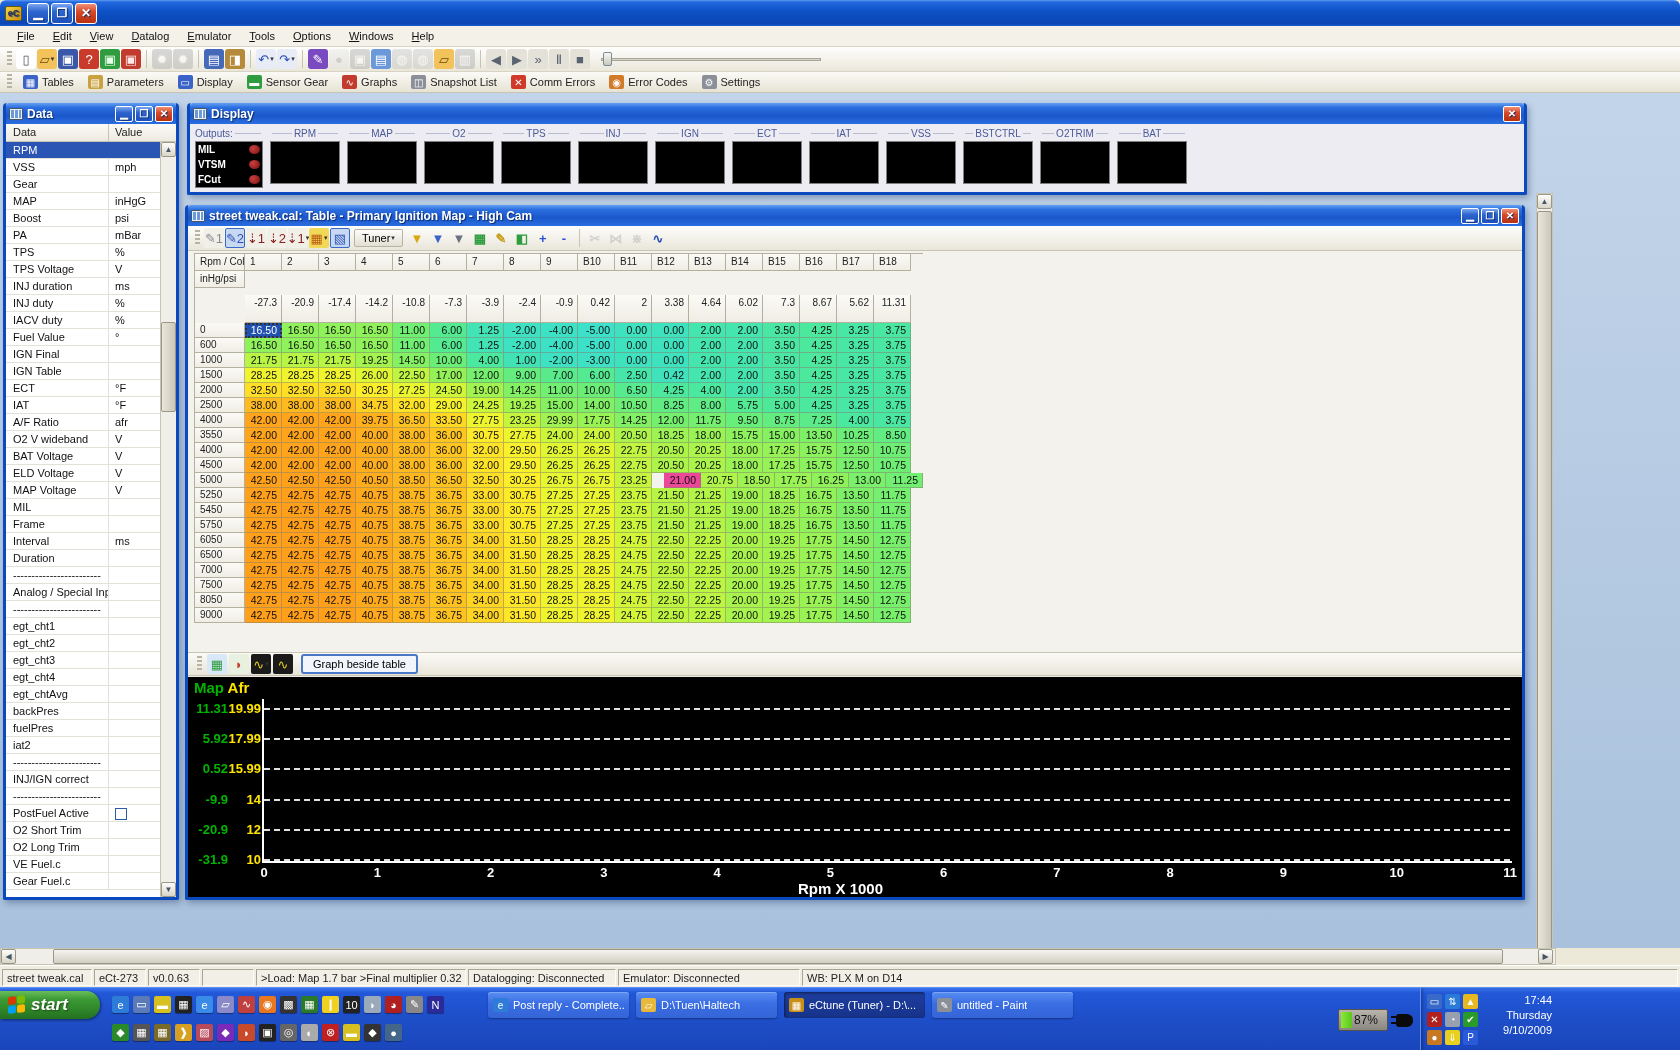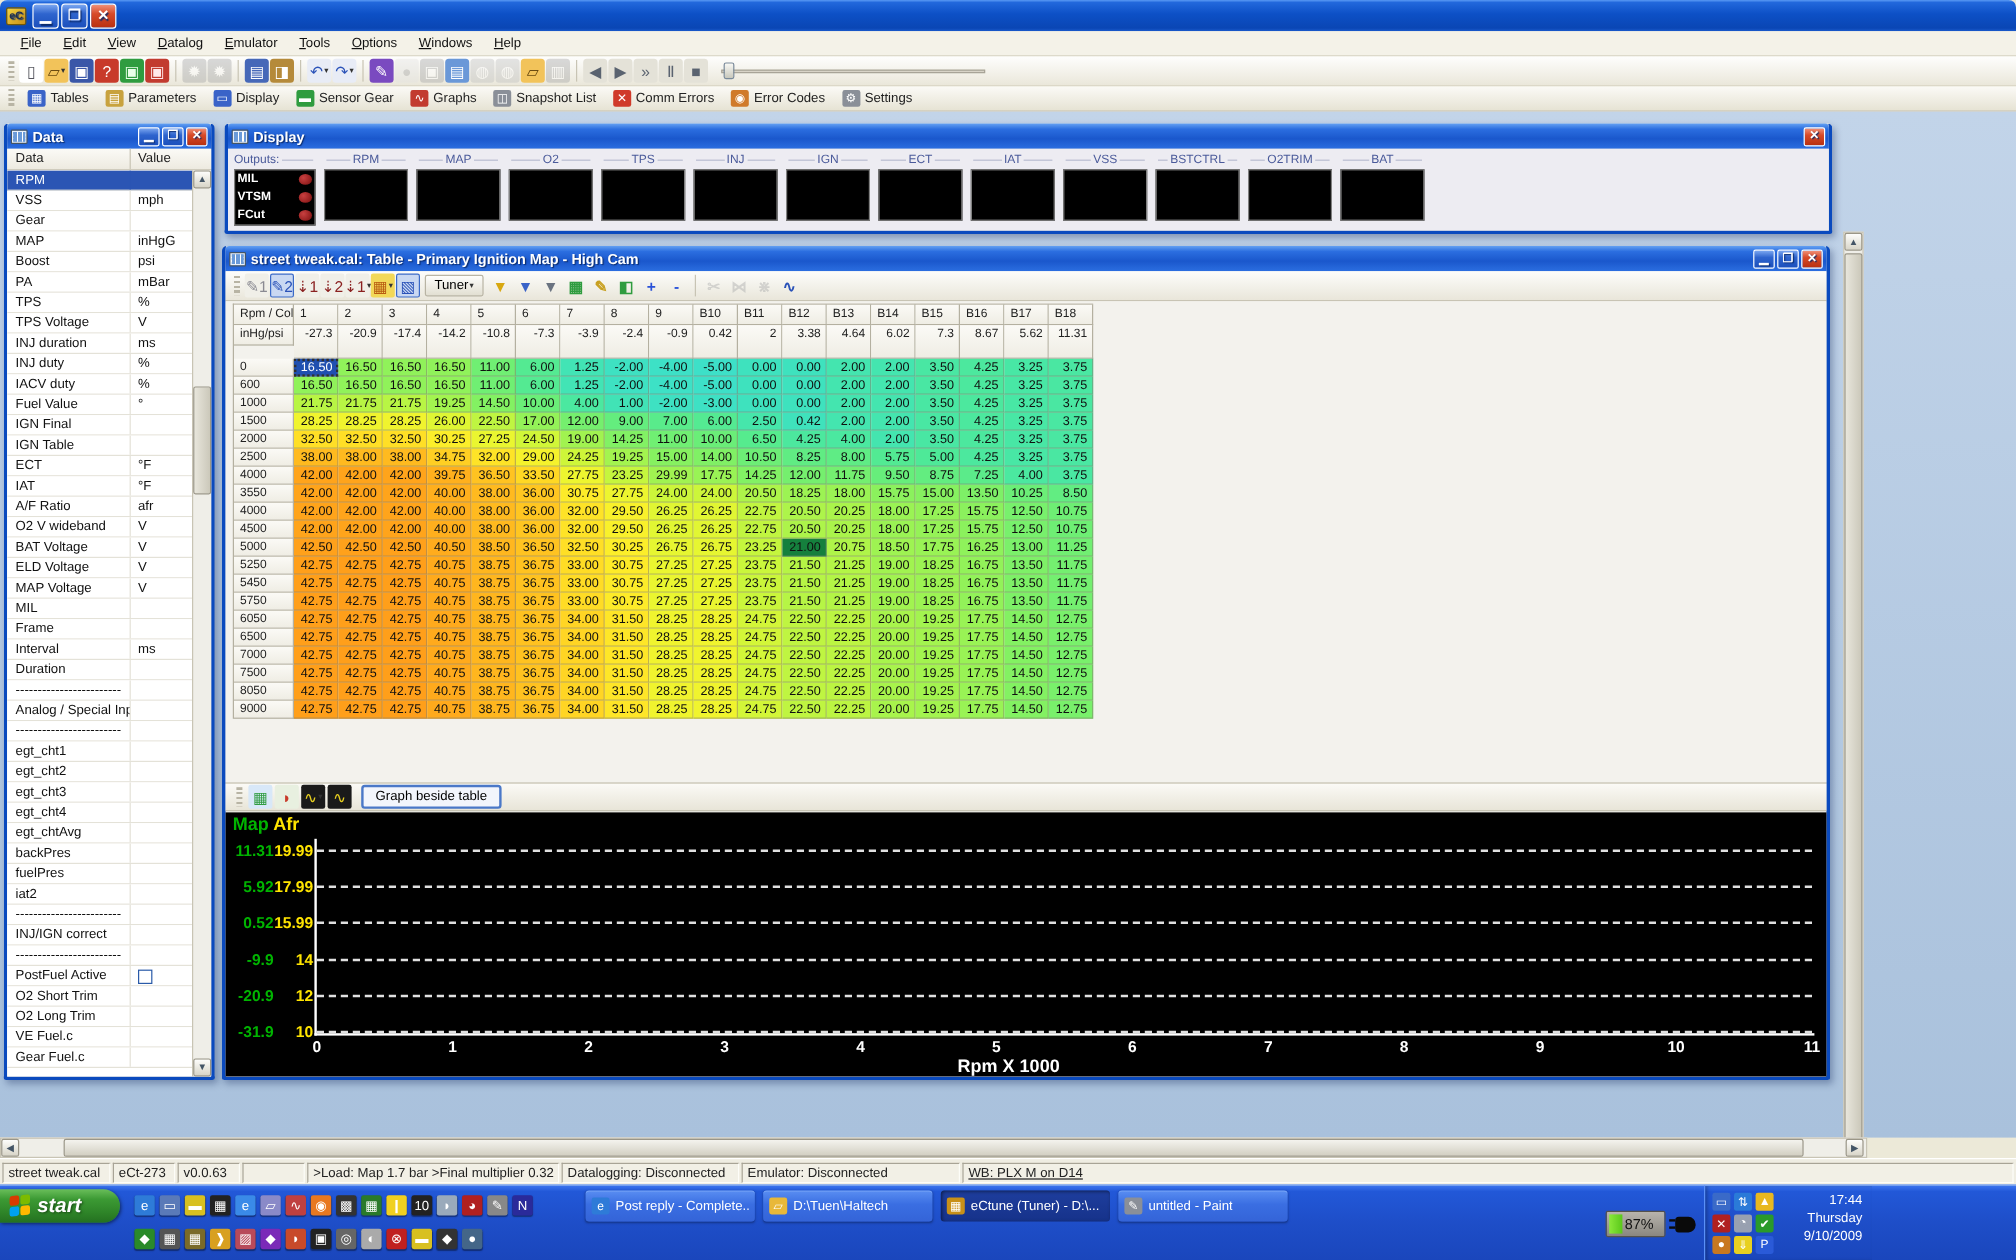--- a/index.html
+++ b/index.html
@@ -111,21 +111,21 @@
   .pressed { border:1px solid #3A6AC8; background:#C9D8F2; border-radius:2px; }
   .tunerbtn { display:flex; align-items:center; padding:2px 7px; margin:0 3px; border:1px solid #B8B4A4;
     border-radius:2px; background:linear-gradient(180deg,#FDFDFB,#E2DFD2); }
   .tbl-pane { position:absolute; left:0; right:0; top:46px; height:401px; background:#F3F2ED; overflow:hidden; }
   .trow, #tbl-head, #tbl-load { display:flex; }
   .tcell { flex:none; border-right:1px solid #B4B0A0; border-bottom:1px solid #B4B0A0;
     white-space:nowrap; overflow:hidden; }
   .tcell.corner, .tcell.rowl { width:50px; padding:2px 0 0 5px; background:linear-gradient(180deg,#FBFAF6,#EFEDE4); font-size:10px; color:#222; }
   .tcell.colh, .tcell.loadv { width:37px; background:linear-gradient(180deg,#FBFAF6,#EFEDE4); font-size:10px; color:#222; }
   .tcell.colh { padding:2px 0 0 5px; height:17px; }
-  .tcell.loadv { text-align:right; padding:2px 4px 0 0; height:28px; }
+  .tcell.loadv { text-align:right; padding:2px 4px 0 0; height:28px;margin-top:24px; }
   .tcell.corner { height:17px; }
   #tbl-head .rowl, #tbl-load .rowl { height:17px; }
   .trow .rowl { height:15px; font-size:10px; padding-top:1px; }
   .tcell.val { width:37px; height:15px; text-align:right; padding:1px 4px 0 0; font-size:10.5px; color:#101010;
     border-right:1px solid rgba(130,126,110,.5); border-bottom:1px solid rgba(130,126,110,.5); }
   .tcell.val.sel { background:#2050B0 !important; color:#fff; outline:2px dotted #303030; outline-offset:-2px; }
   .tbl-outer { border-left:1px solid #B4B0A0; border-top:1px solid #B4B0A0; display:inline-block; margin:2px 0 0 6px; }
 
   
   .gtoolbar { position:absolute; left:0; right:0; top:447px; height:24px;
@@ -1000,21 +1000,21 @@
               <div class="tcell val" style="background: rgb(255, 161, 27);">42.50</div>
               <div class="tcell val" style="background: rgb(255, 161, 27);">42.50</div>
               <div class="tcell val" style="background: rgb(255, 172, 29);">40.50</div>
               <div class="tcell val" style="background: rgb(255, 183, 31);">38.50</div>
               <div class="tcell val" style="background: rgb(255, 195, 33);">36.50</div>
               <div class="tcell val" style="background: rgb(255, 223, 38);">32.50</div>
               <div class="tcell val" style="background: rgb(252, 238, 42);">30.25</div>
               <div class="tcell val" style="background: rgb(230, 246, 49);">26.75</div>
               <div class="tcell val" style="background: rgb(230, 246, 49);">26.75</div>
               <div class="tcell val" style="background: rgb(197, 246, 61);">23.25</div>
-              <div class="tcell val" style="background: #15803d;">21.00</div>
+              <div class="tcell val" style="background: #ec4899; margin-left: 12px;">21.00</div>
               <div class="tcell val" style="background: rgb(175, 244, 73);">20.75</div>
               <div class="tcell val" style="background: rgb(158, 243, 82);">18.50</div>
               <div class="tcell val" style="background: rgb(153, 243, 85);">17.75</div>
               <div class="tcell val" style="background: rgb(143, 242, 91);">16.25</div>
               <div class="tcell val" style="background: rgb(123, 240, 106);">13.00</div>
               <div class="tcell val" style="background: rgb(113, 239, 114);">11.25</div>
             </div>
             <div class="trow">
               <div class="tcell rowl">5250</div>
               <div class="tcell val" style="background: rgb(255, 159, 26);">42.75</div>
@@ -1276,21 +1276,21 @@
 </div>
 
 <div class="statusbar" id="statusbar">
     <div class="sseg" style="width: 90px;">street tweak.cal</div>
     <div class="sseg" style="width: 52px;">eCt-273</div>
     <div class="sseg" style="width: 52px;">v0.0.63</div>
     <div class="sseg" style="width: 52px;"></div>
     <div class="sseg" style="width: 210px;">&gt;Load: Map 1.7 bar  &gt;Final multiplier 0.32</div>
     <div class="sseg" style="width: 148px;">Datalogging: Disconnected</div>
     <div class="sseg" style="width: 182px;">Emulator: Disconnected</div>
-    <div class="sseg" style="flex: 1 1 0%; text-decoration: underline;">WB: PLX M on D14</div>
+    <div class="sseg" style="flex: 1 1 0%;">WB: PLX M on D14</div>
   </div>
 
 <div class="taskbar">
   <div class="startbtn">
     <div class="flag">
       <i style="background:#D83B01"></i>
         <i style="background:#7CBB00"></i>
         <i style="background:#00A1F1"></i>
         <i style="background:#FFB900"></i>
     </div>

